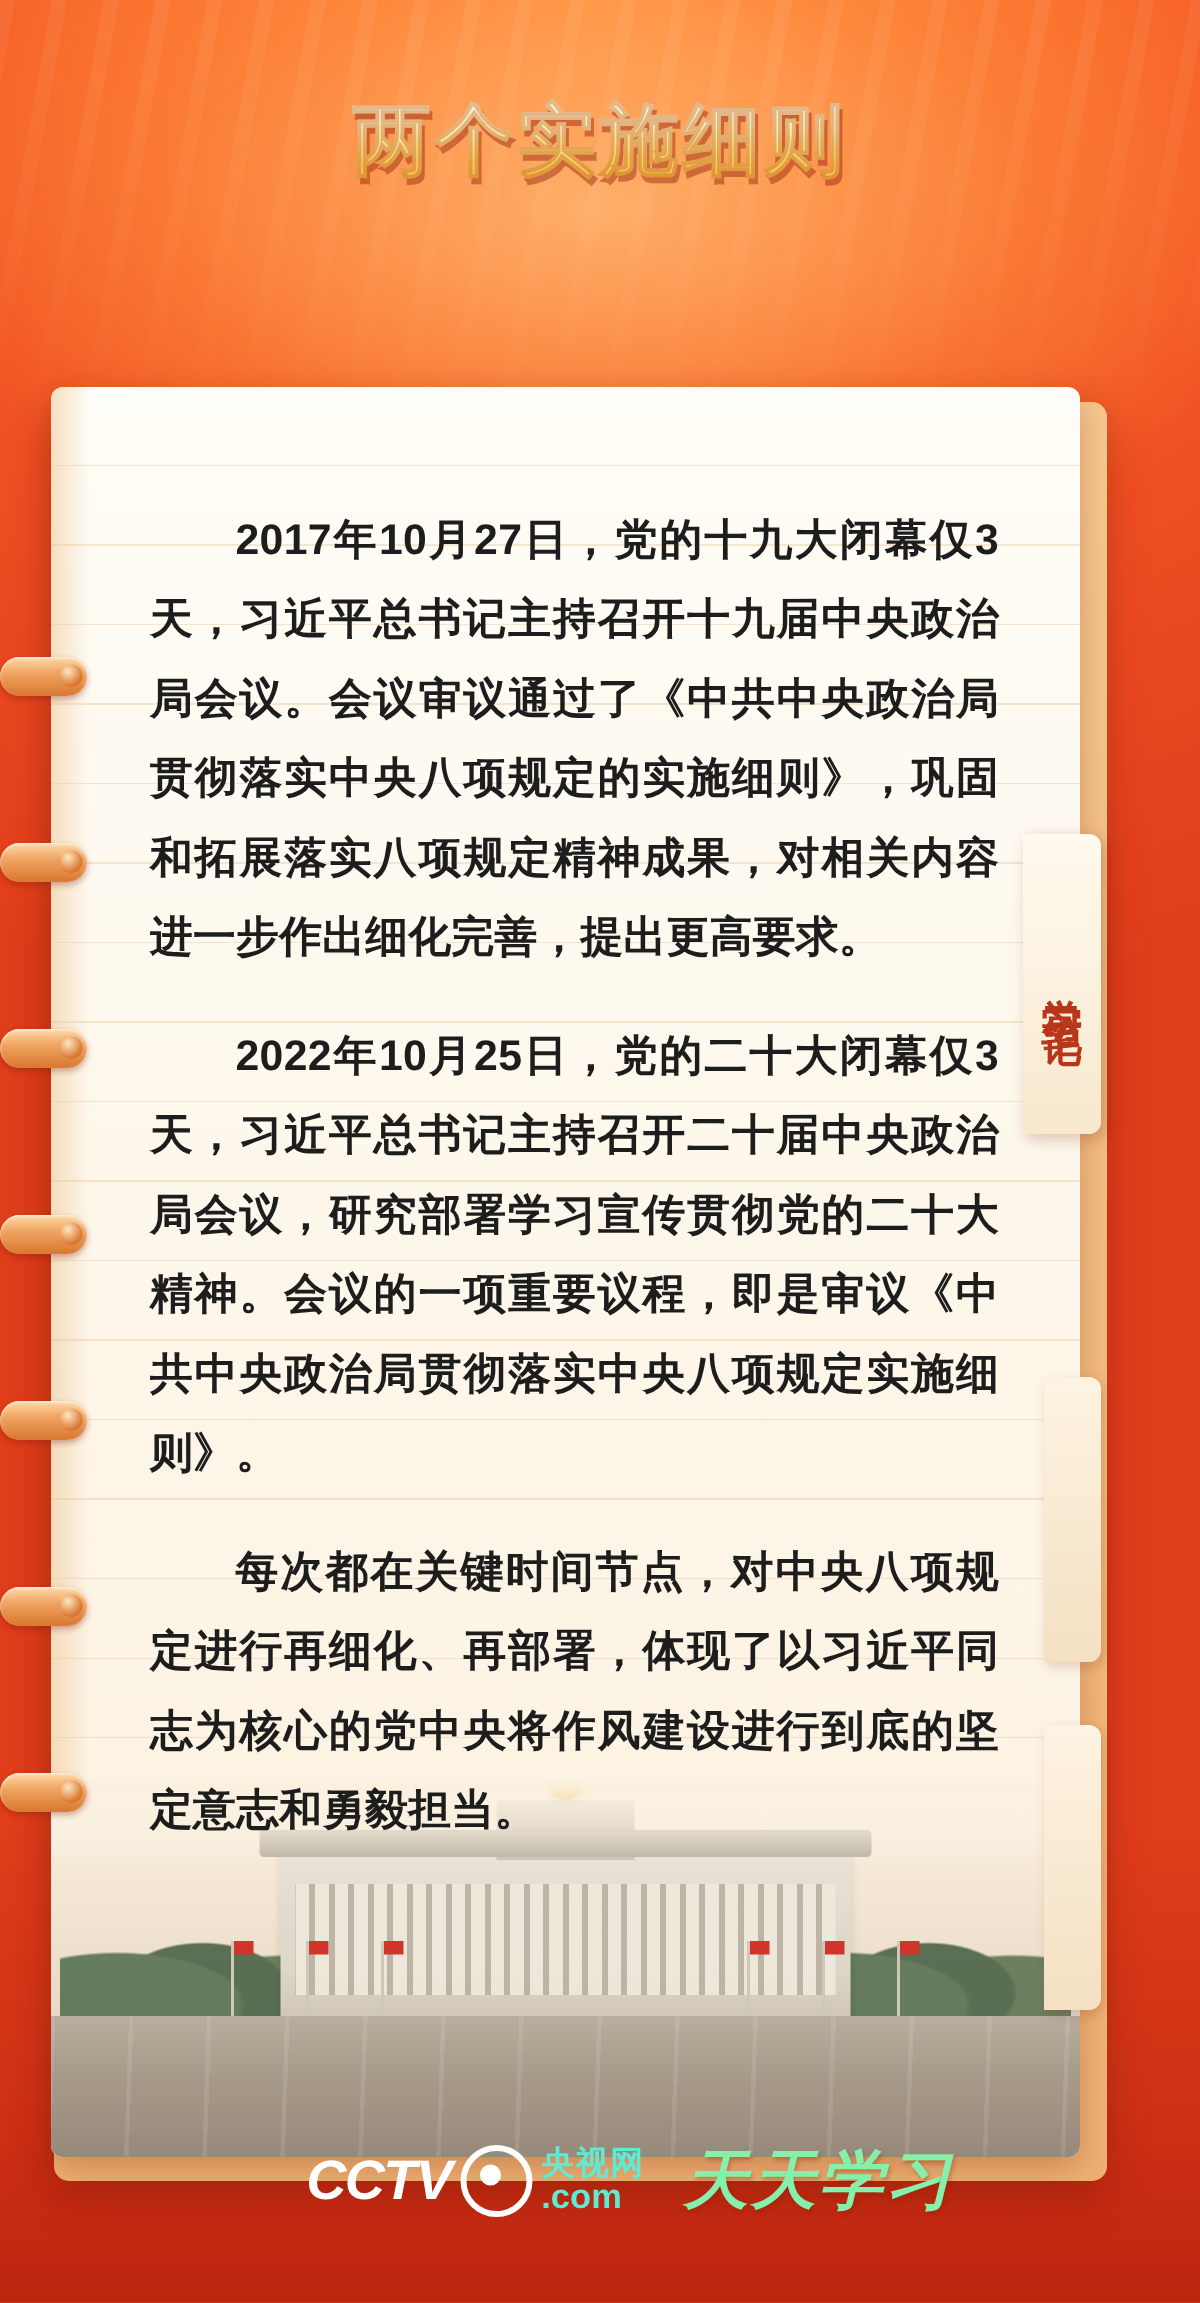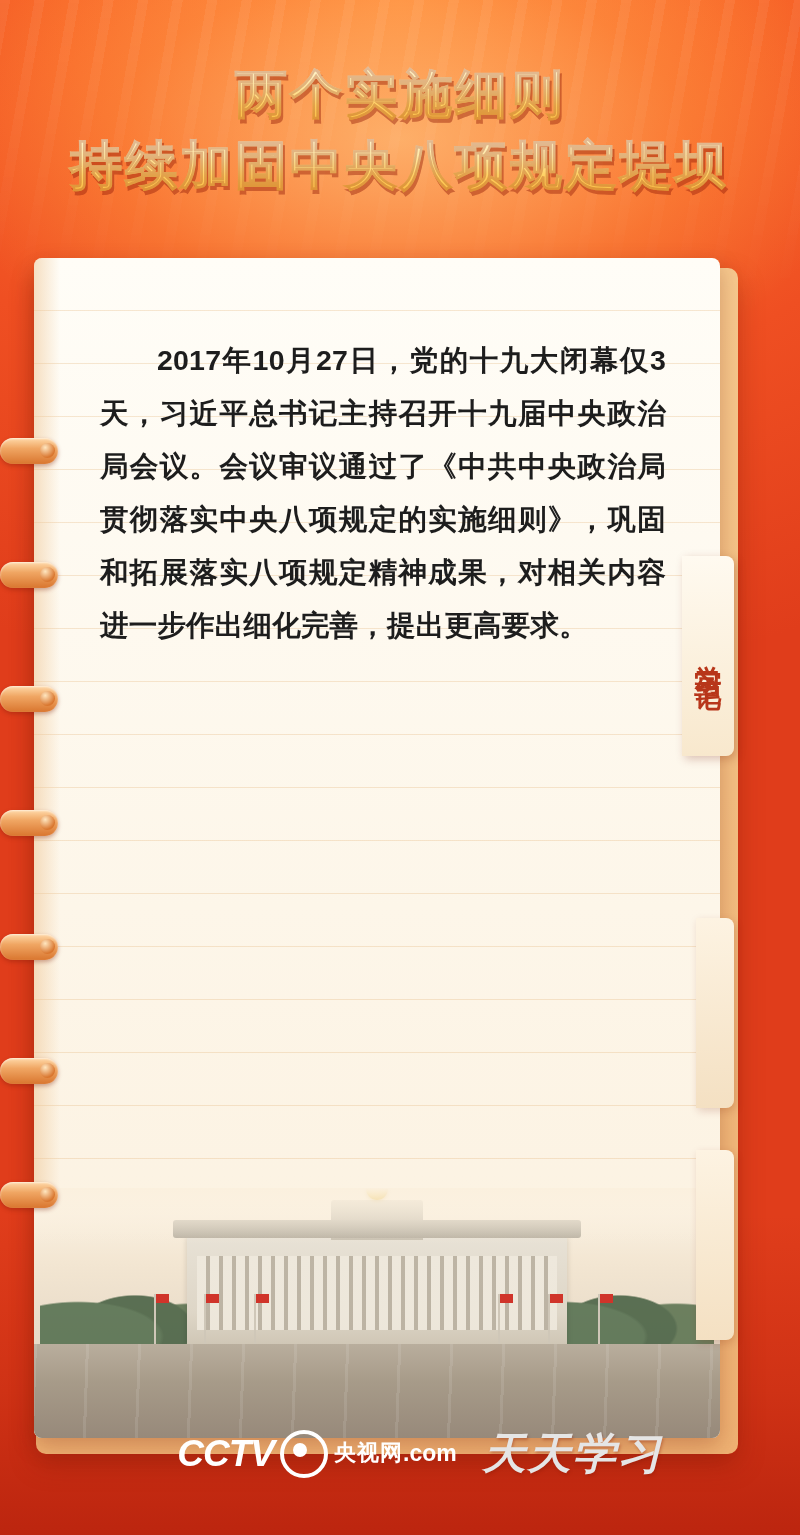--- a/index.html
+++ b/index.html
@@ -362,69 +362,71 @@
     position: absolute;
     left: 9px;
     top: 9px;
     width: 14px;
     height: 14px;
     border-radius: 50%;
     background: #fff;
   }
   .cctv-cn {
     display: flex;
+    flex-direction: column;
     line-height: 1.02;
-    color: #ffffff;
+    color: #5eead4;
   }
   .cctv-cn .cn {
     font-family: "Liberation Serif", "DejaVu Serif", serif;
     font-size: 22px;
     font-weight: bold;
     letter-spacing: 1px;
   }
   .cctv-cn .en {
     font-size: 23px;
     font-weight: bold;
   }
   .brand-cn {
     font-family: "Liberation Serif", "DejaVu Serif", serif;
     font-size: 43px;
     font-weight: bold;
-    color: #e5e5e5;
+    color: #86efac;
     letter-spacing: 2px;
     font-style: italic;
     text-shadow: 1px 2px 3px rgba(140,30,10,.35);
   }
 </style>
 </head>
 <body>
 
 <div class="bg">
   <div class="bg-glow"></div>
   <div class="bg-rays"></div>
   <div class="bg-bottom"></div>
 </div>
 
 <div class="header">
   <div class="title-line title-1">两个实施细则</div>
-  <div class="title-line title-2">持续加固中央八项规定堤坝</div>
 </div>
 
 <div class="card-wrap">
   <div class="card-back"></div>
 
   <div class="side-tab-2"></div>
   <div class="side-tab-3"></div>
 
   <div class="card">
     <div class="card-lines"></div>
     <div class="card-left-edge"></div>
 
     <div class="body-text">
       <p class="para">2017年10月27日，党的十九大闭幕仅3天，习近平总书记主持召开十九届中央政治局会议。会议审议通过了《中共中央政治局贯彻落实中央八项规定的实施细则》，巩固和拓展落实八项规定精神成果，对相关内容进一步作出细化完善，提出更高要求。</p>
+      <p class="para">2022年10月25日，党的二十大闭幕仅3天，习近平总书记主持召开二十届中央政治局会议，研究部署学习宣传贯彻党的二十大精神。会议的一项重要议程，即是审议《中共中央政治局贯彻落实中央八项规定实施细则》。</p>
+      <p class="para">每次都在关键时间节点，对中央八项规定进行再细化、再部署，体现了以习近平同志为核心的党中央将作风建设进行到底的坚定意志和勇毅担当。</p>
     </div>
 
     <div class="photo">
       <div class="sky"></div>
       <div class="trees-l"></div>
       <div class="trees-r"></div>
       <div class="hall">
         <div class="hall-center">
           <div class="emblem"></div>
         </div>

